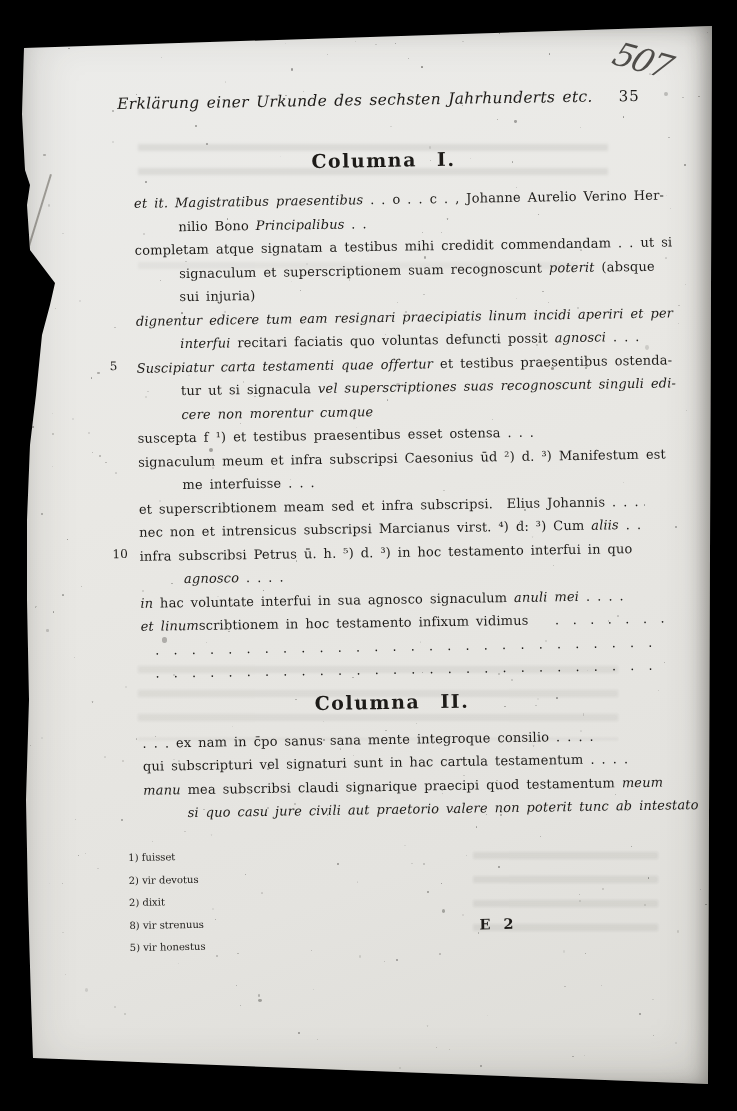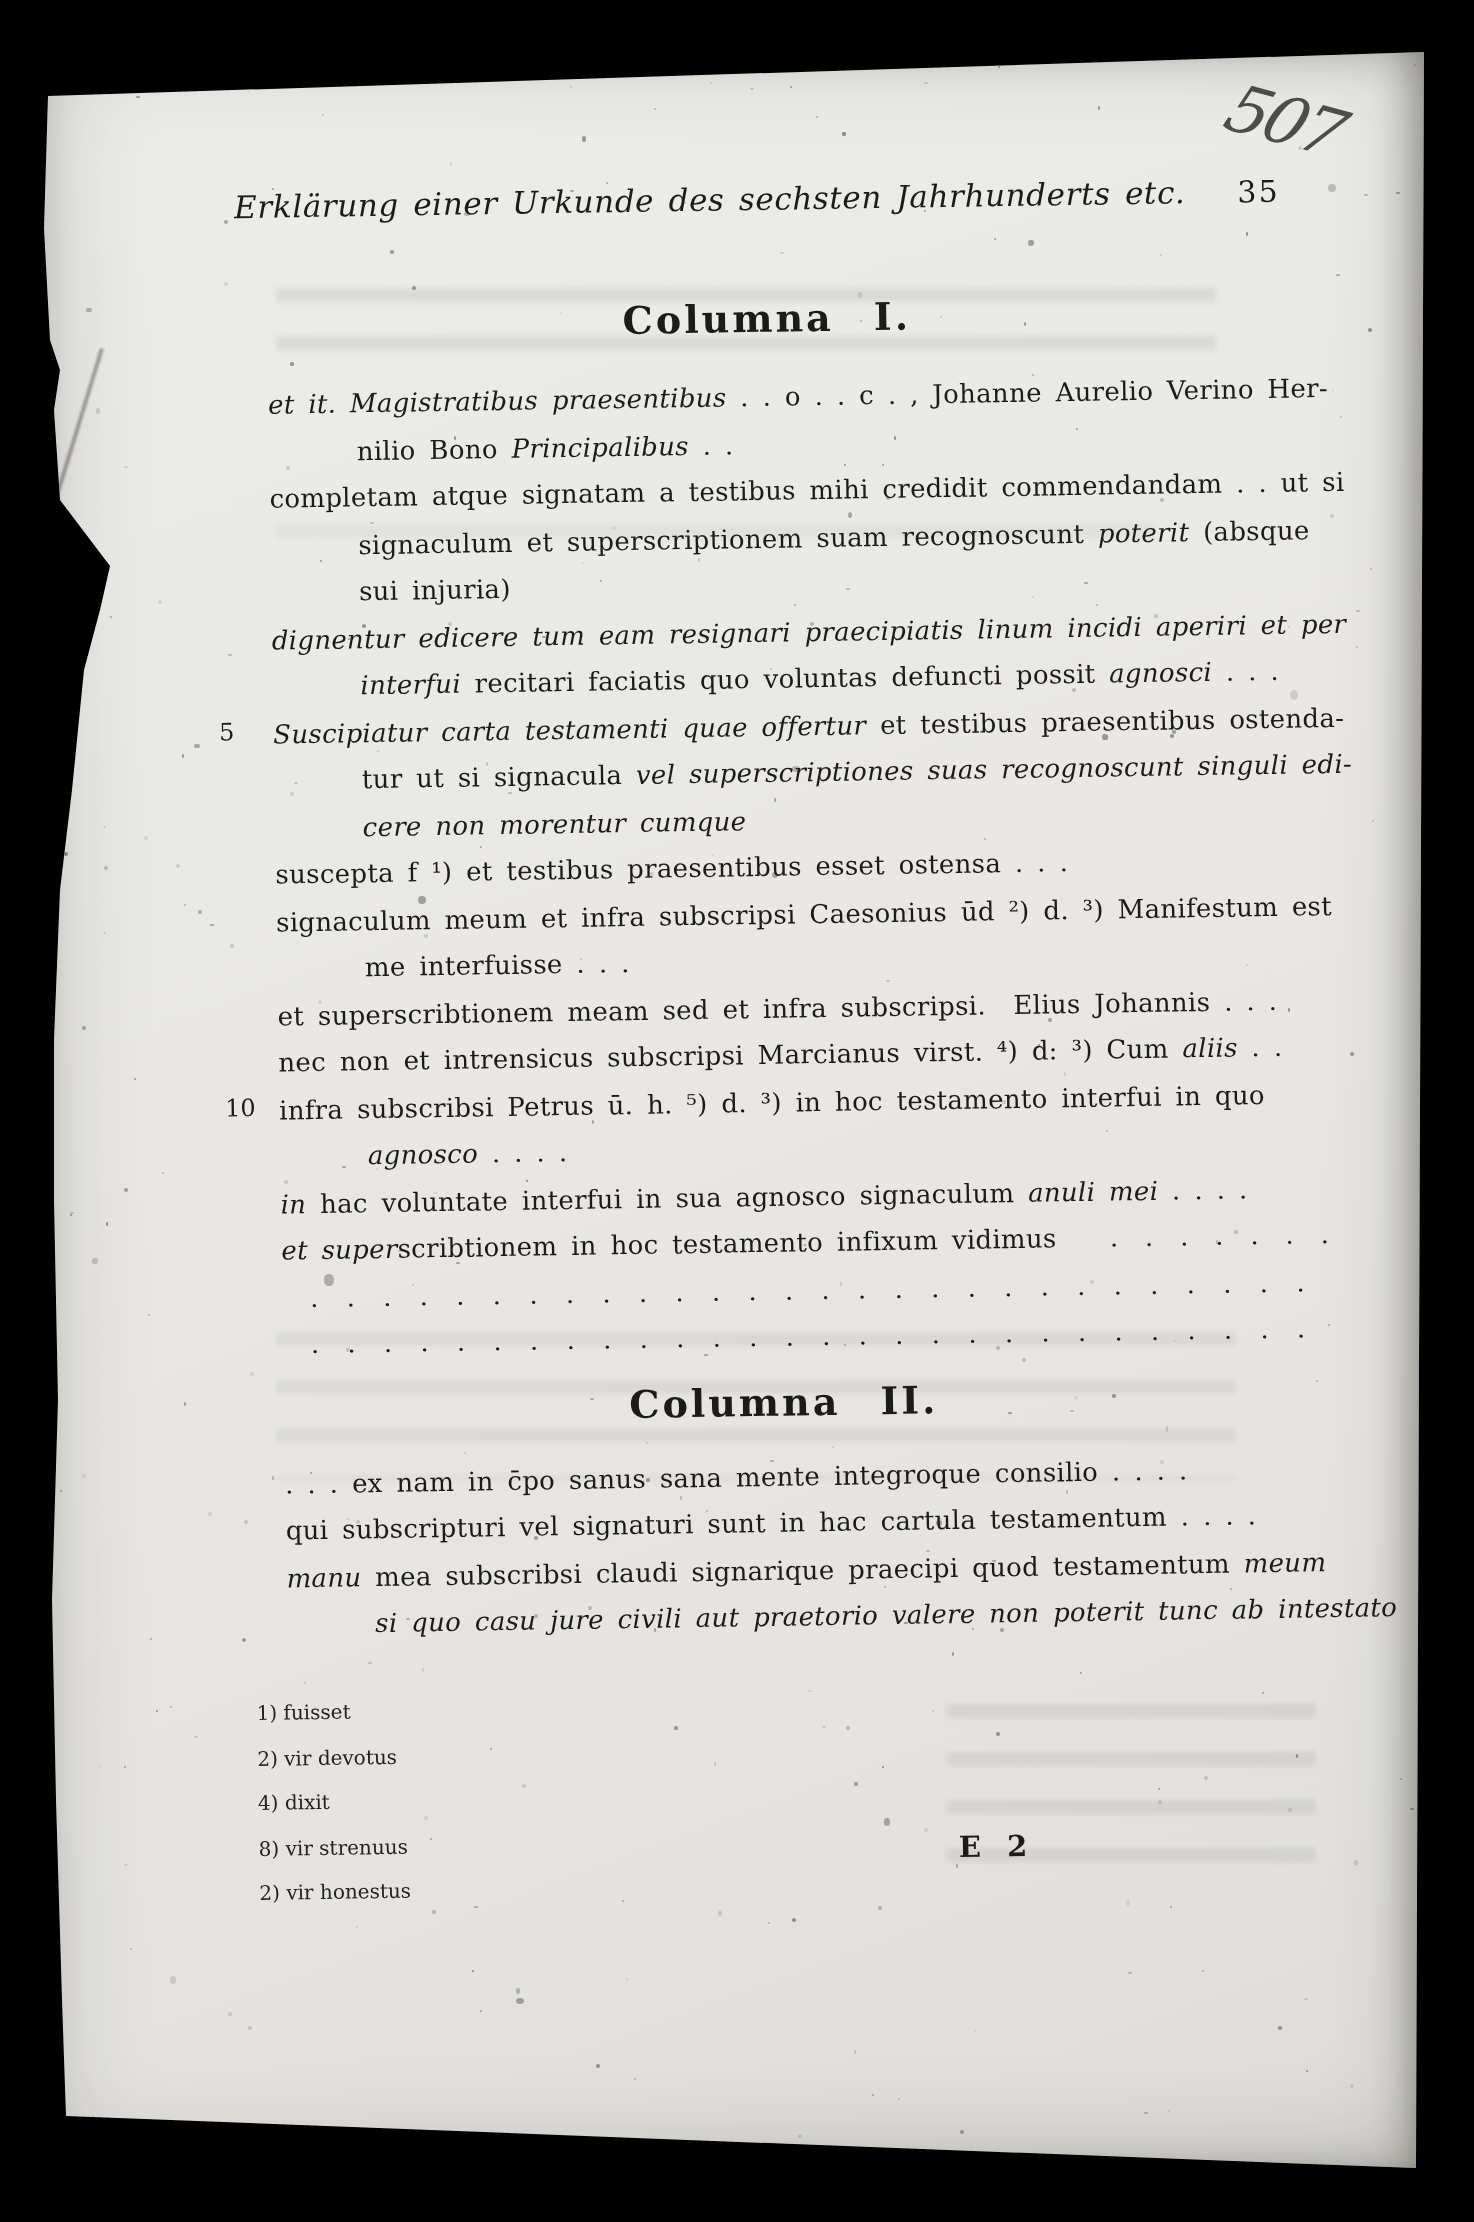--- a/index.html
+++ b/index.html
@@ -115,21 +115,21 @@
             </div>
             <div class="para">
               <span class="mnum">10</span>
               <div class="line"><span class="">infra subscribsi Petrus ū. h. ⁵) d. ³) in hoc testamento interfui in quo</span></div>
               <div class="line ind"><span class="it">agnosco</span><span class=""> . . . .</span></div>
             </div>
             <div class="para">
               <div class="line"><span class="it">in</span><span class=""> hac voluntate interfui in sua agnosco signaculum </span><span class="it">anuli mei</span><span class=""> . . . .</span></div>
             </div>
             <div class="para">
-              <div class="line"><span class="it">et super</span><span class="">scribtionem in hoc testamento infixum vidimus</span><span class=" sp">  . . . . . . .</span></div>
+              <div class="line"><span class="it">et linum</span><span class="">scribtionem in hoc testamento infixum vidimus</span><span class=" sp">  . . . . . . .</span></div>
             </div>
             <div class="para">
               <div class="line dotrow">. . . . . . . . . . . . . . . . . . . . . . . . . . . .</div>
               <div class="line dotrow">. . . . . . . . . . . . . . . . . . . . . . . . . . . .</div>
             </div>
           </div>
           <div class="section">
             <div class="col-heading">Columna II.</div>
             <div class="para">
               <div class="line"><span class="">. . . ex nam in c̄po sanus sana mente integroque consilio . . . .</span></div>
@@ -140,23 +140,23 @@
             <div class="para">
               <div class="line"><span class="it">manu</span><span class=""> mea subscribsi claudi signarique praecipi quod testamentum </span><span class="it">meum</span></div>
               <div class="line ind"><span class="it">si quo casu jure civili aut praetorio valere non poterit tunc ab intestato</span></div>
             </div>
           </div>
         </div>
 
       <div id="footnotes">
           <div class="fn">1) fuisset</div>
           <div class="fn">2) vir devotus</div>
-          <div class="fn">4) dixit</div>
+          <div class="fn">2) dixit</div>
           <div class="fn">8) vir strenuus</div>
-          <div class="fn">2) vir honestus</div>
+          <div class="fn">5) vir honestus</div>
         </div>
 
       <div class="sig">E 2</div>
     </div>
 
     <div id="specks">
         <span class="speck" style="width: 1.52775px; height: 1.9081px; left: 482.114px; top: 799.772px; opacity: 0.34;"></span>
         <span class="speck" style="width: 1.01255px; height: 0.738593px; left: 156.158px; top: 305.18px; opacity: 0.46;"></span>
         <span class="speck" style="width: 1.73993px; height: 1.59575px; left: 176.867px; top: 111.056px; opacity: 0.42;"></span>
         <span class="speck" style="width: 1.97565px; height: 1.91782px; left: 194.014px; top: 893.756px; opacity: 0.1;"></span>

